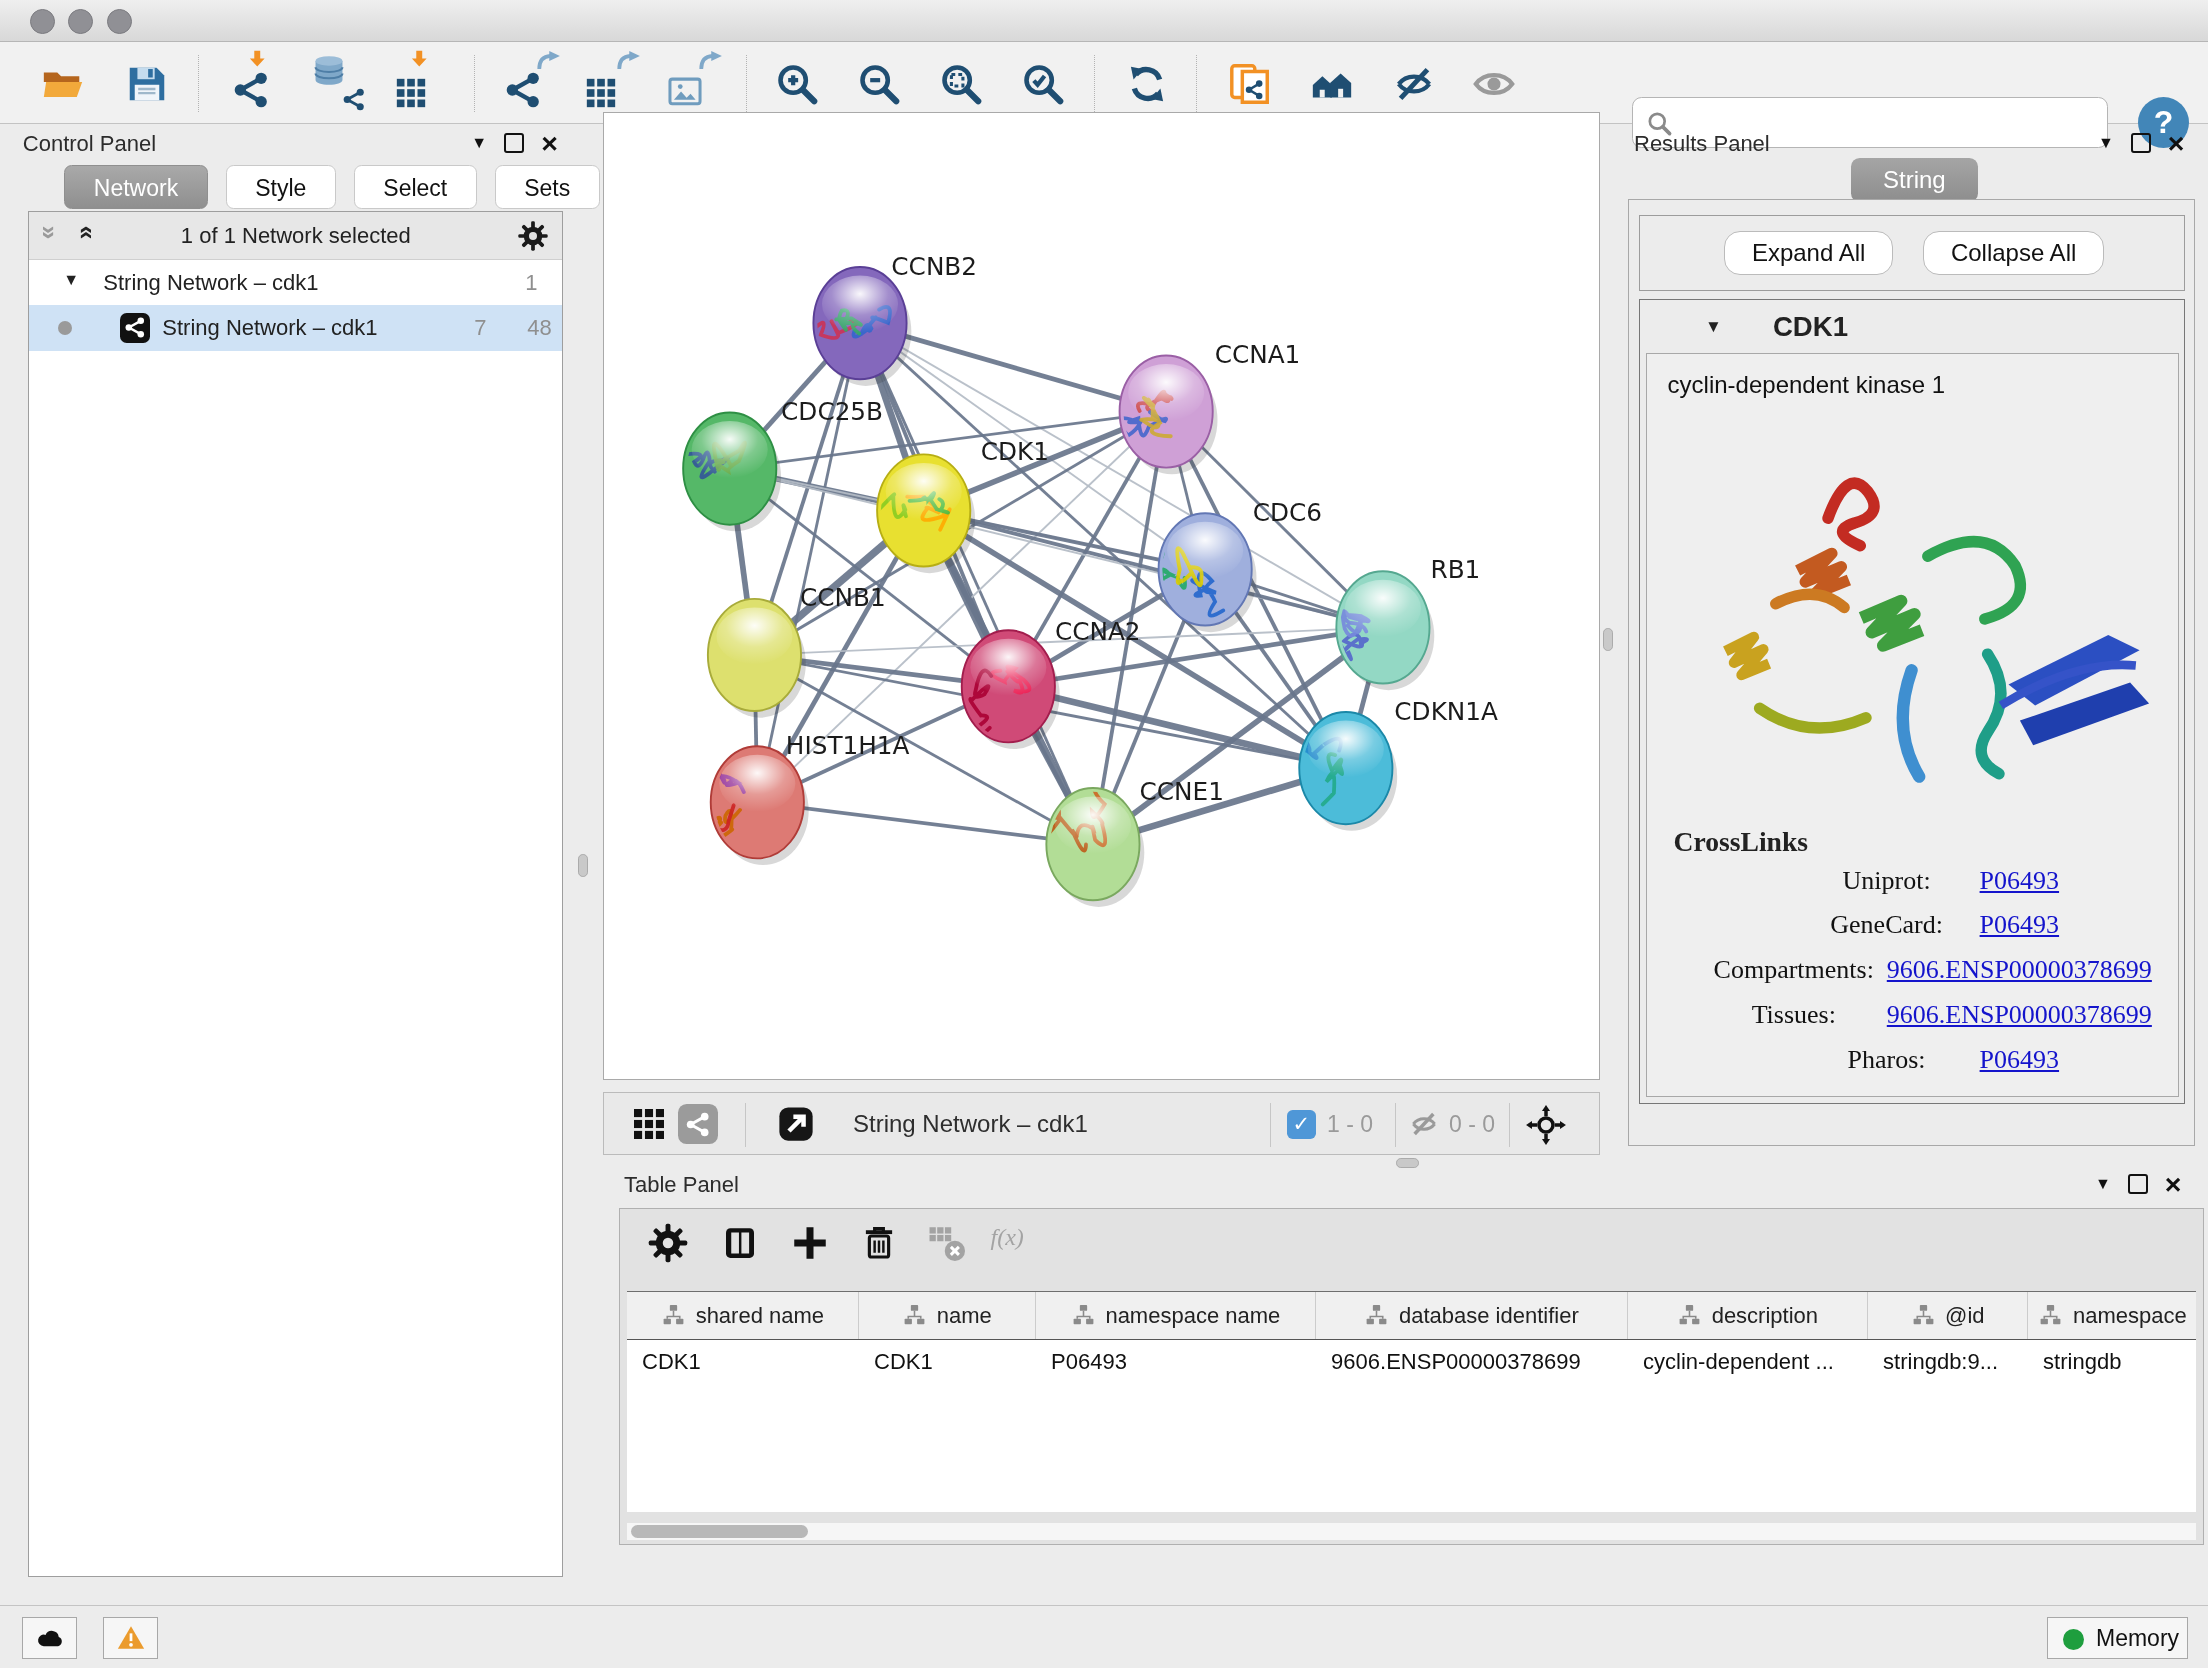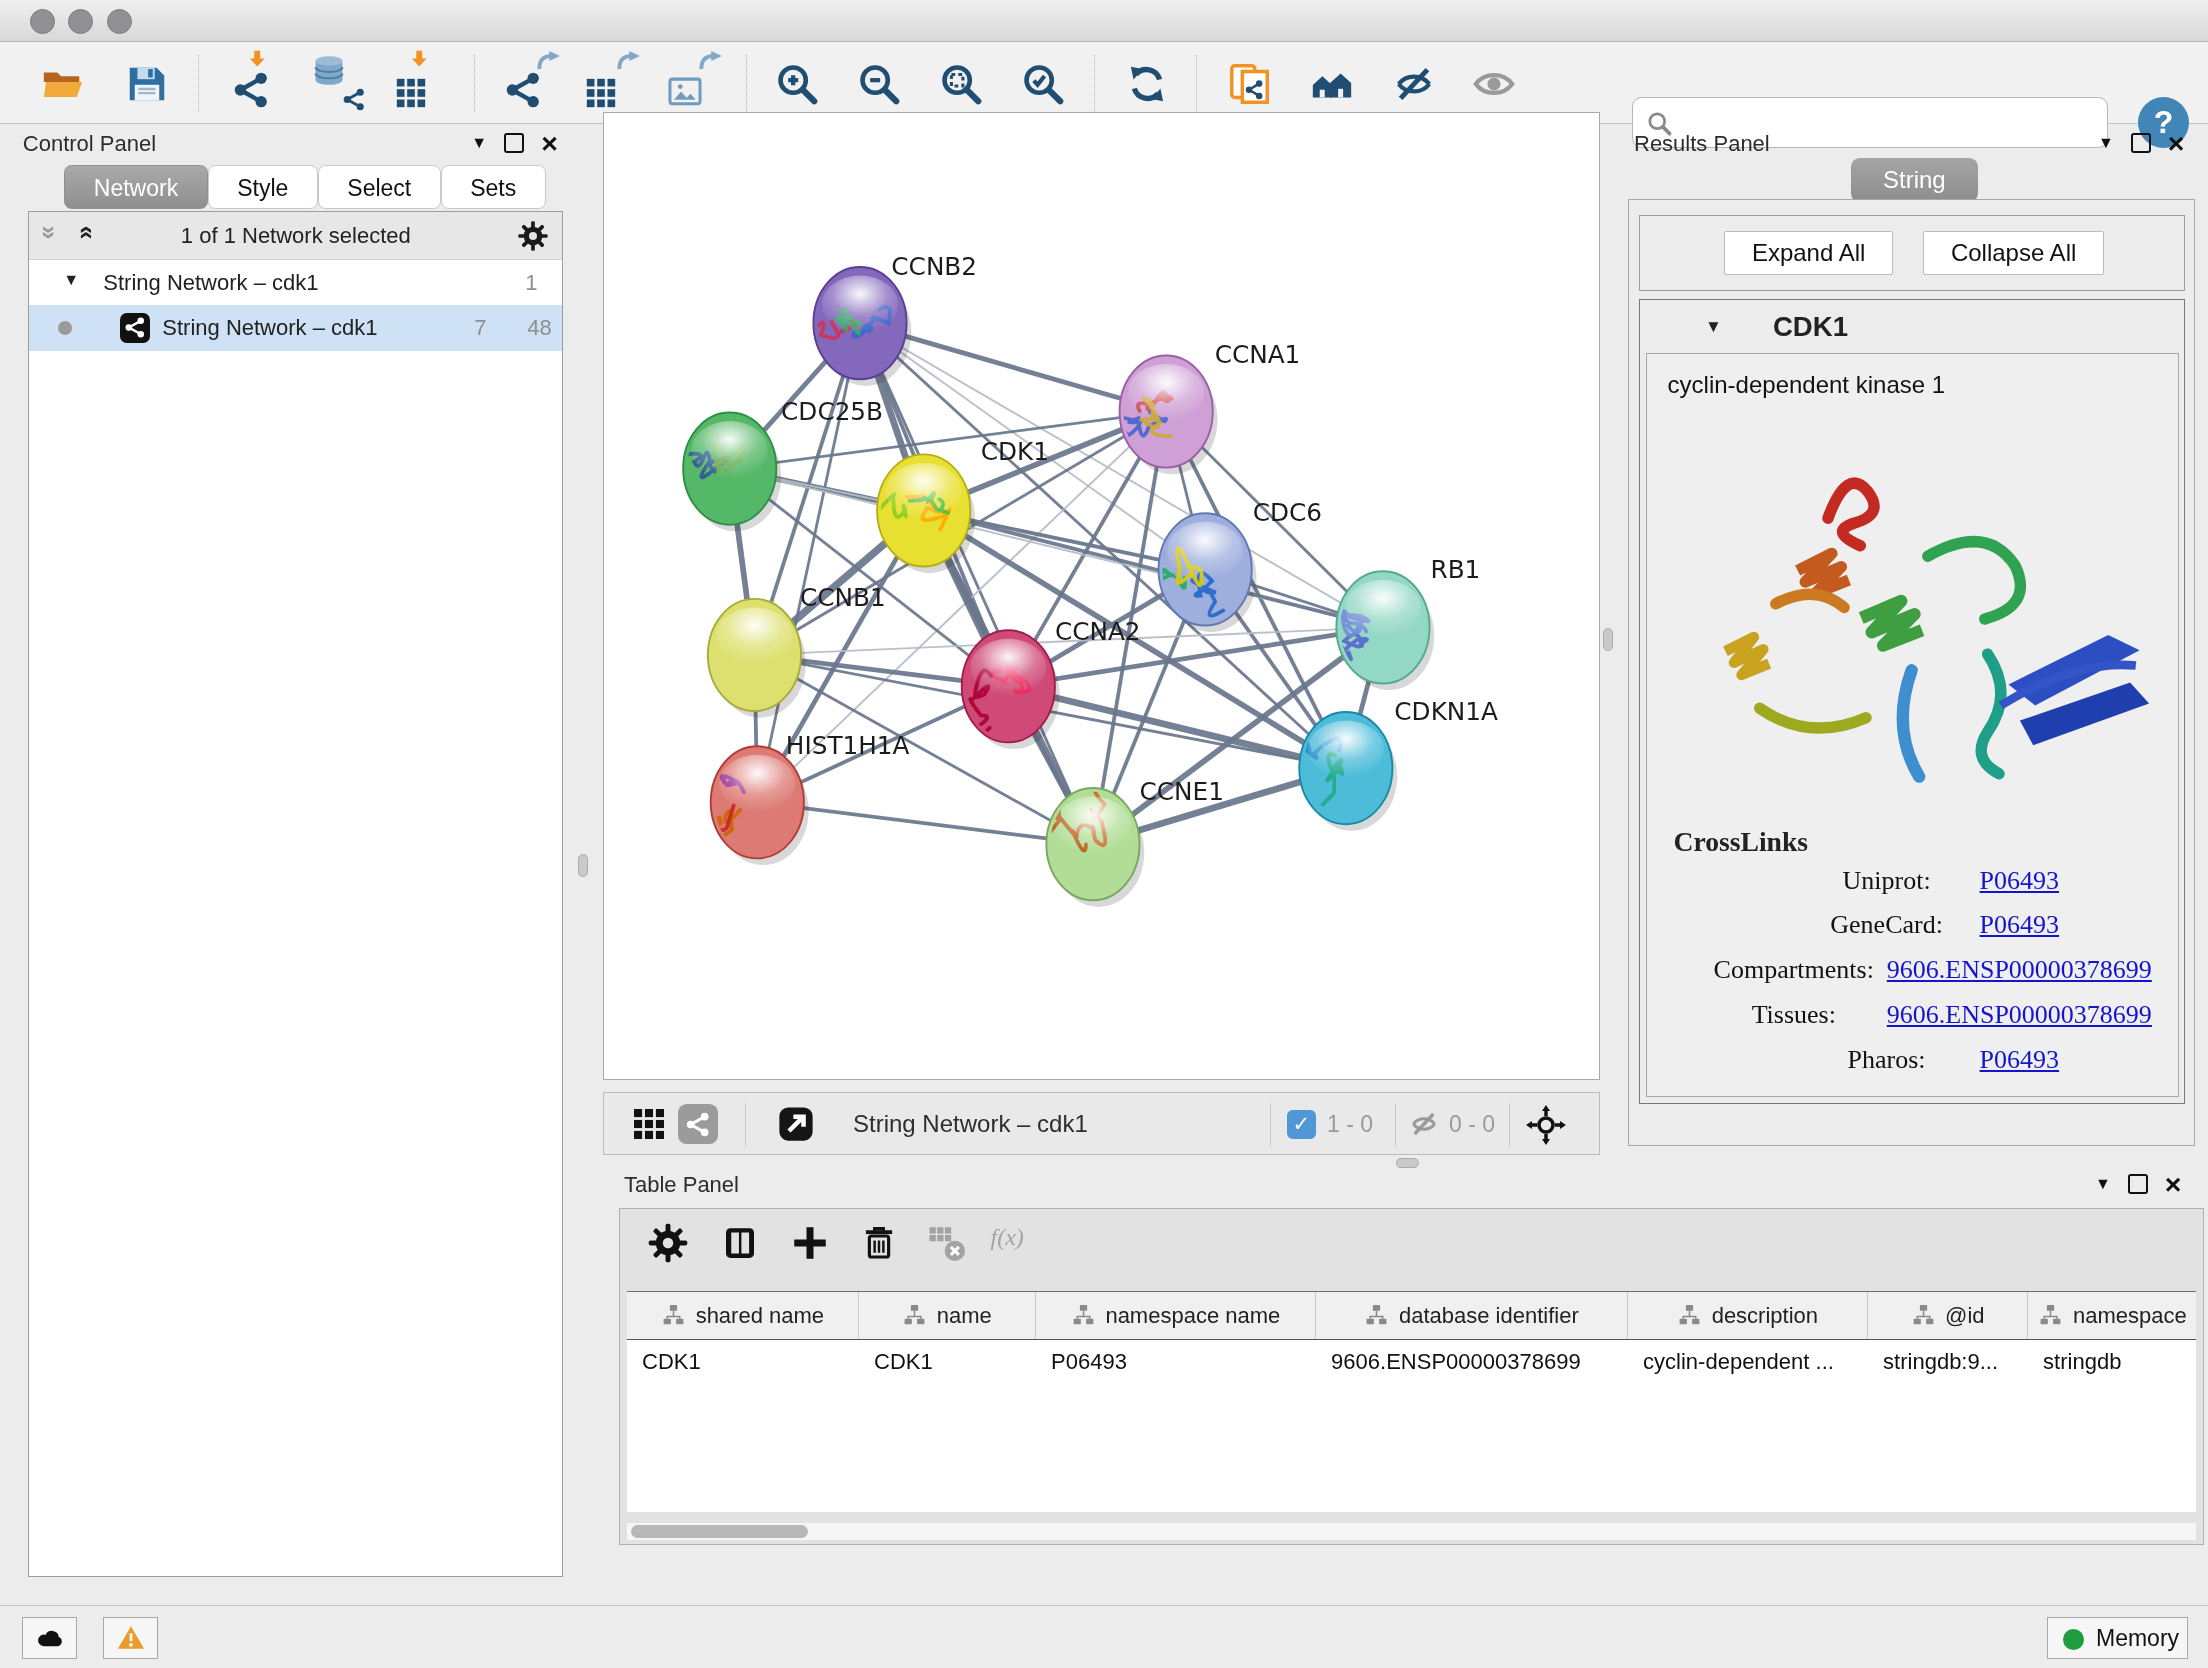--- a/index.html
+++ b/index.html
@@ -35,21 +35,21 @@
   .pnl-title { font-size:22px; color:#2c2c2c; }
   .pnl-ctls { position:absolute; display:flex; align-items:center; gap:17px; }
   .pnl-tri { font-size:16px; color:#111; cursor:pointer; }
   .pnl-box { width:20px; height:20px; border:2.4px solid #111; border-radius:2.9px; cursor:pointer; }
   .pnl-x { font-size:28.5px; font-weight:bold; color:#111; line-height:20px; cursor:pointer; }
 
   
   #control-panel { position:absolute; left:13.3px; top:129px; width:550px; height:1449px; }
   #cp-title { position:absolute; left:9.5px; top:1.9px; }
   #cp-ctls { left:458px; top:3.8px; }
-  .tabbar { position:absolute; display:flex; gap:0; }
+  .tabbar { position:absolute; display:flex; gap:18px; }
   #cp-tabs { left:51px; top:36px; }
   .tab { height:44px; line-height:44px; padding:0 28.5px; font-size:23px; background:#fff;
     border:1px solid #c9c9c9; border-radius:7.6px; color:#111; cursor:pointer; }
   .tab.sel { background:linear-gradient(#a9a9a9,#8f8f8f); color:#fff; border-color:#8f8f8f; }
   #cp-body { position:absolute; left:15px; top:82px; width:535px; height:1366px;
     background:#fff; border:1px solid #9e9e9e; }
   #cp-status { position:absolute; left:0; top:0; width:100%; height:48px; background:#e7e7e7;
     border-bottom:1px solid #cfcfcf; }
   #cp-status .txt { position:absolute; left:0; right:0; top:11.4px; text-align:center; font-size:22px; }
   .chev { position:absolute; font-size:25px; font-weight:bold; cursor:pointer; }
@@ -86,21 +86,21 @@
 
   
   #results-panel { position:absolute; left:1617px; top:129px; width:586px; height:1029px; }
   #rp-title { position:absolute; left:17px; top:1.9px; }
   #rp-ctls { left:481px; top:3.8px; }
   #rp-tab { position:absolute; left:234px; top:28.5px; height:44px; line-height:44px; padding:0 32px;
     background:linear-gradient(#a5a5a5,#8d8d8d); color:#fff; border-radius:8.6px; font-size:24px; cursor:pointer; }
   #rp-outer { position:absolute; left:11.4px; top:70px; width:567px; height:947px; background:#ececec; border:1px solid #a8a8a8; }
   #rp-btnbox { position:absolute; left:9.5px; top:15px; width:546px; height:76px; border:1px solid #9c9c9c; }
   .rp-btn { position:absolute; top:15px; height:44px; line-height:42px; padding:0 27px; background:#fff;
-    border:1px solid #bbb; border-radius:2px; font-size:24px; color:#111; cursor:pointer; }
+    border:1px solid #bbb; border-radius:16px; font-size:24px; color:#111; cursor:pointer; }
   #rp-sec { position:absolute; left:9.5px; top:99px; width:546px; height:805px; border:1px solid #777; background:#ececec; }
   #rp-sec-hd { position:absolute; left:0; top:0; width:100%; height:53px; }
   #rp-sec-tri { position:absolute; left:65px; top:17px; font-size:17px; cursor:pointer; }
   #rp-gene { position:absolute; left:133px; top:11.4px; font-size:27.6px; font-weight:bold; }
   #rp-inner { position:absolute; left:5.7px; top:53px; width:533px; height:744px; background:#efefef; border:1px solid #a8a8a8;text-align:center; }
   #rp-desc { position:absolute; left:21px; top:17px; font-size:24px; color:#111; }
   #protein { position:absolute; left:38px; top:74px; width:476px; height:380px; }
   .serif { font-family:"Liberation Serif","DejaVu Serif",serif; }
   #xl-title { position:absolute; left:27px; top:472px; font-size:27.6px; font-weight:bold; }
   .xl-row { position:absolute; left:49px; width:468px; font-size:26px; }

